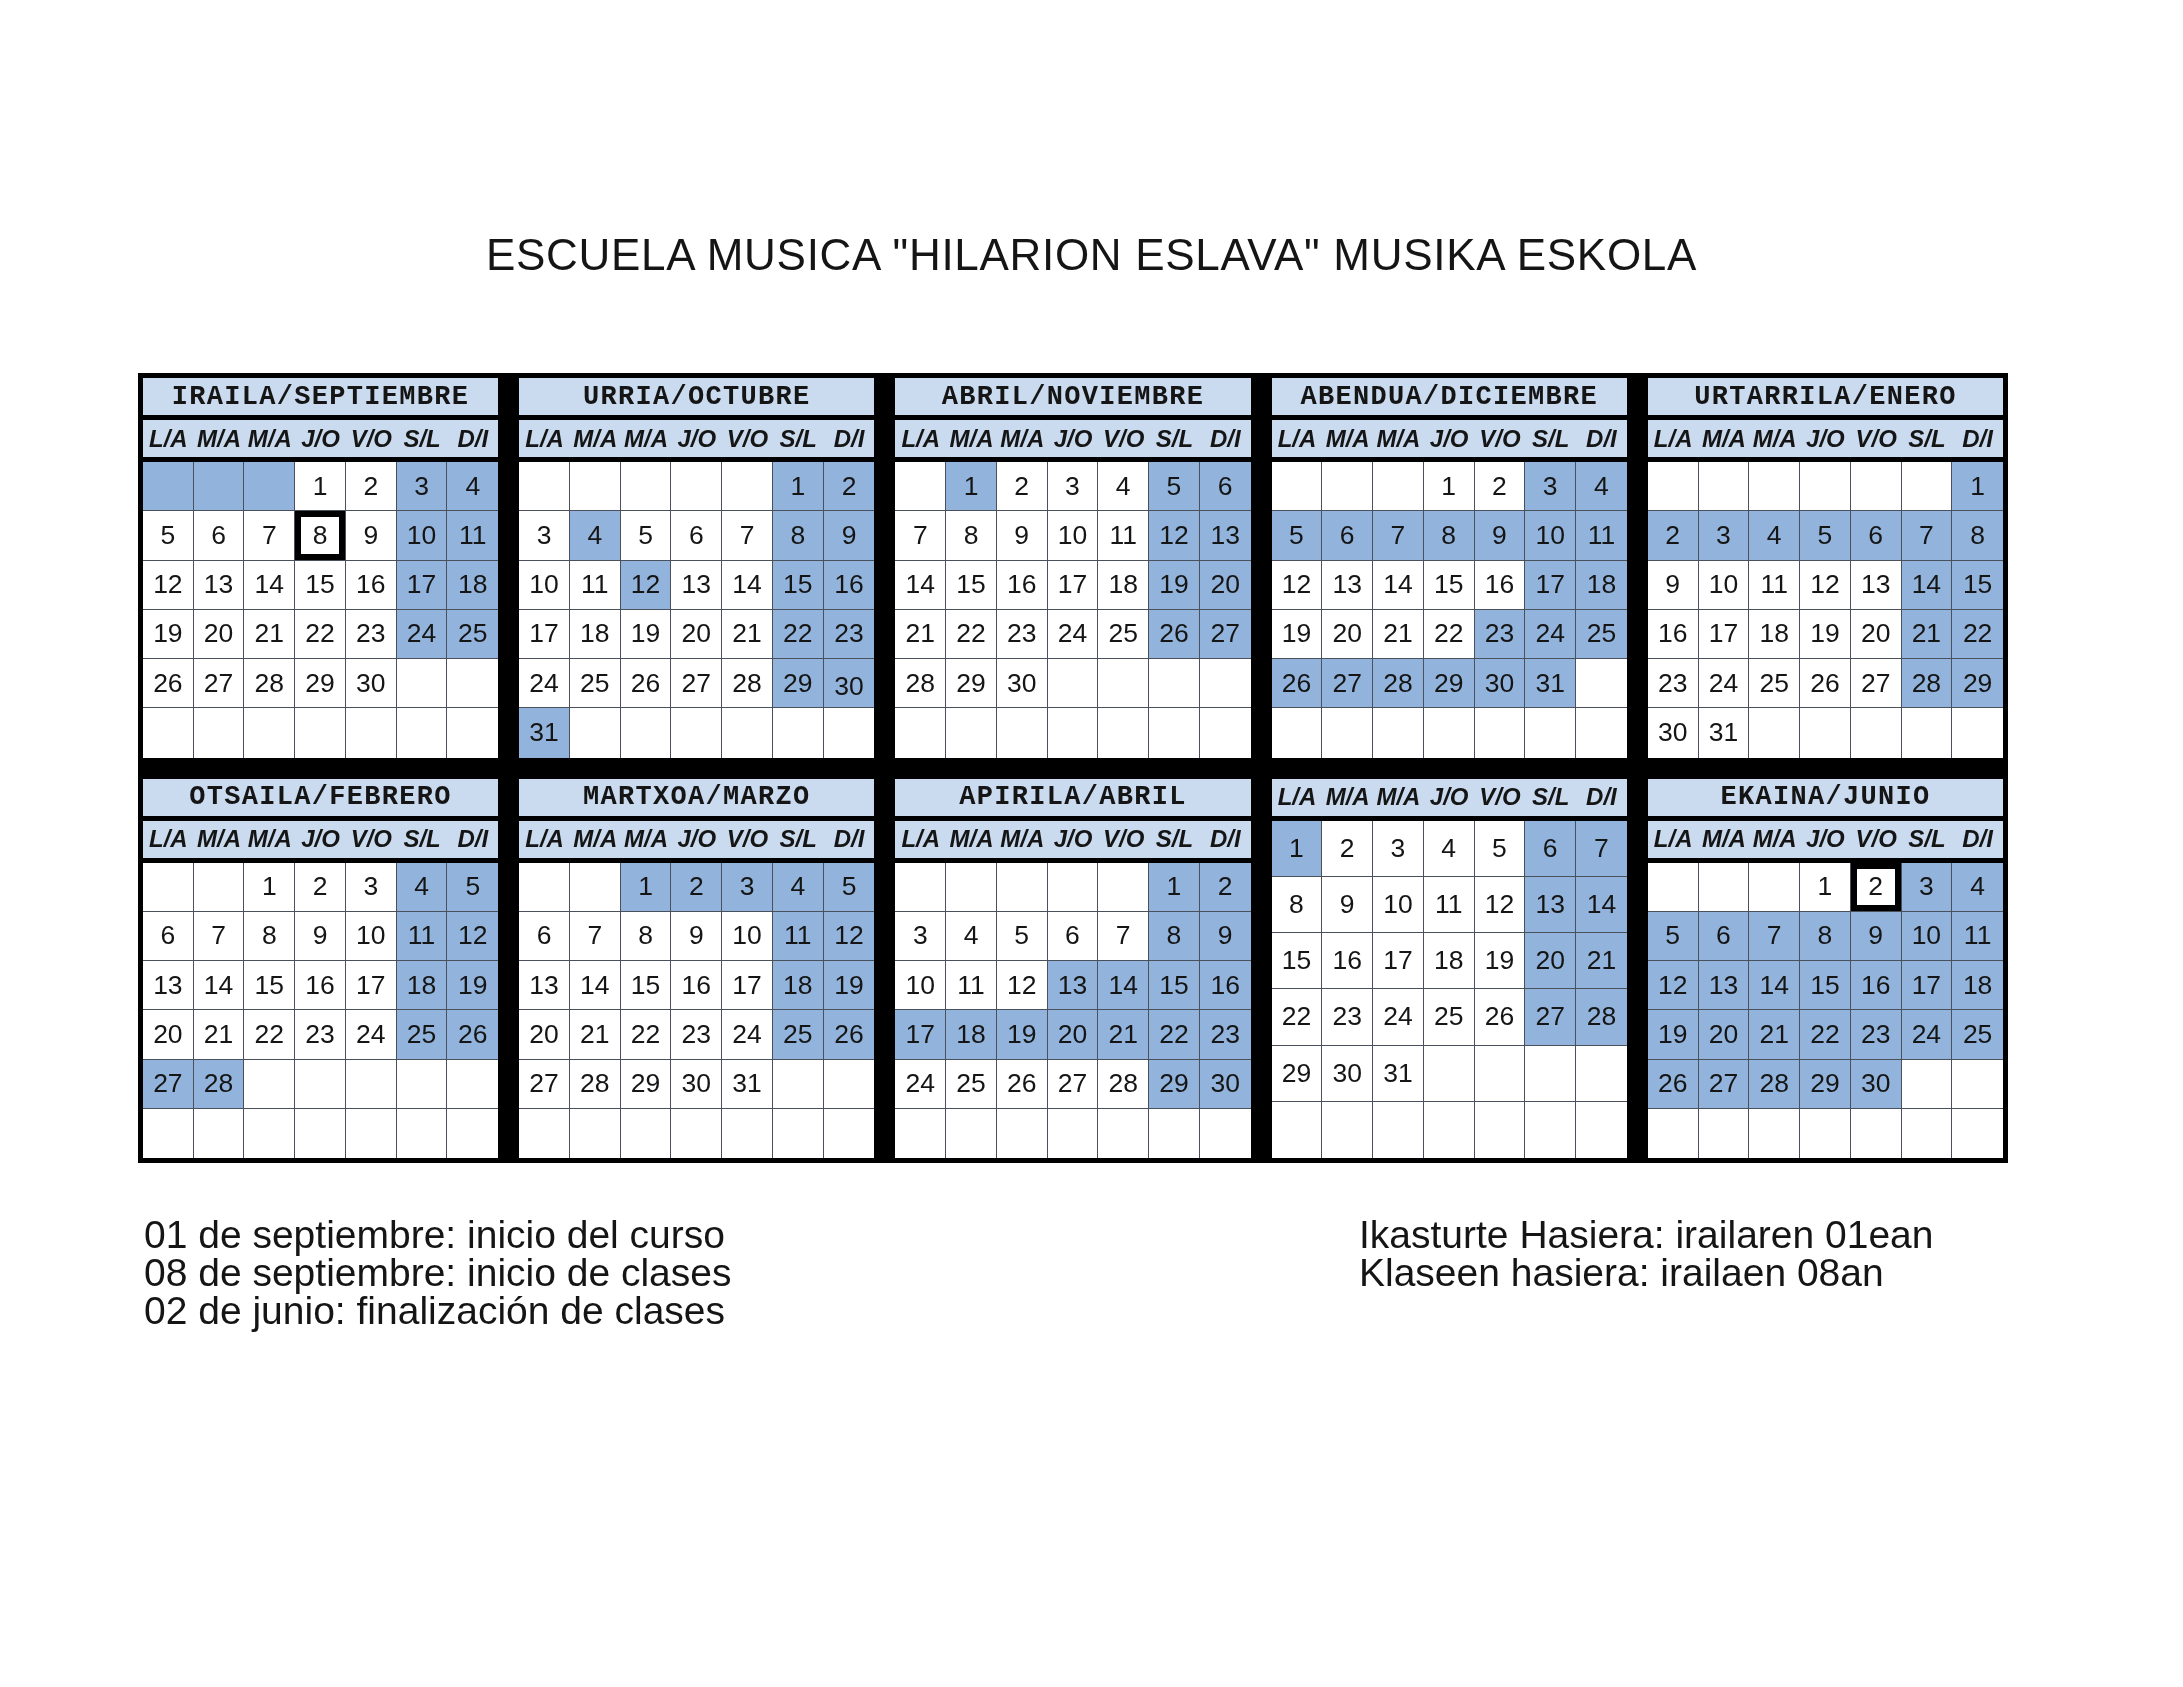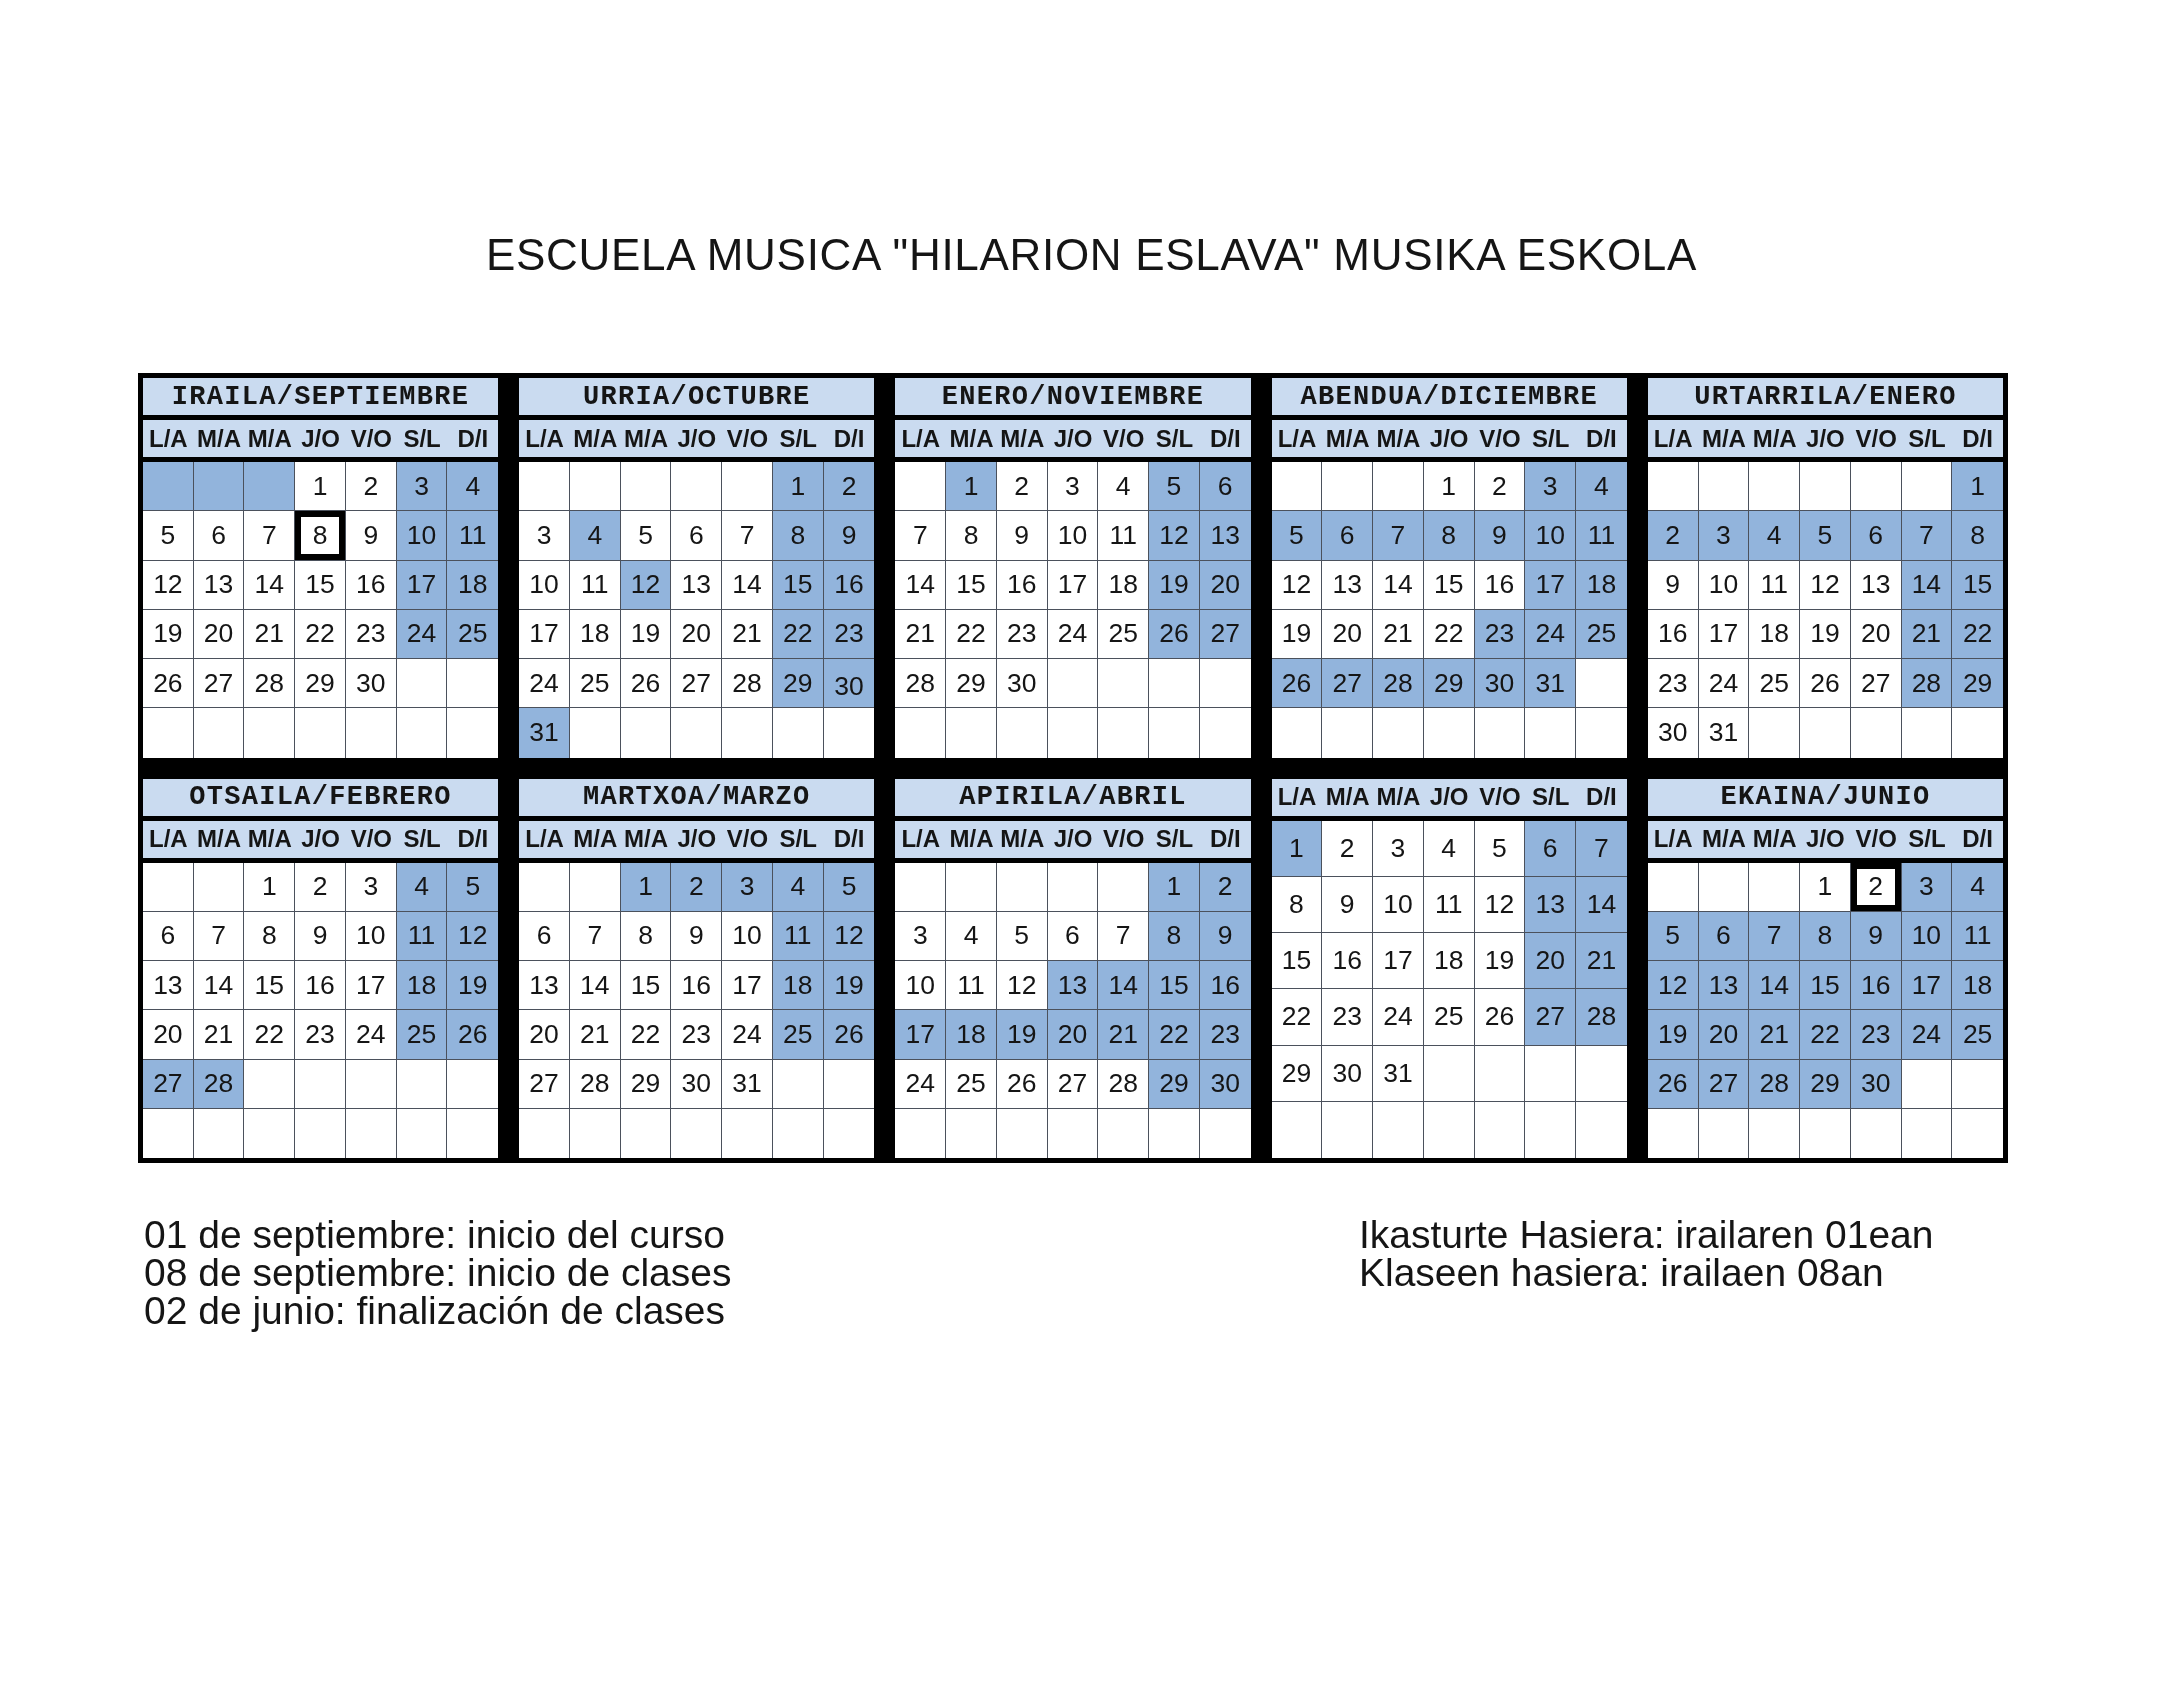--- a/index.html
+++ b/index.html
@@ -18,21 +18,21 @@
 
   .calendar{position:absolute;left:138px;top:373px;width:1870px;height:790px;
     background:var(--frame);border:5.3px solid var(--frame);
     display:grid;grid-template-columns:repeat(5,1fr);grid-template-rows:1fr 1fr;gap:21px;}
 
   .month{background:#ffffff;display:flex;flex-direction:column;min-width:0;}
   .month-name{flex:0 0 42px;background:var(--hdr);border-bottom:5.3px solid var(--frame);
     display:flex;align-items:center;justify-content:center;
     font-family:"Liberation Mono",monospace;font-weight:700;font-size:27px;letter-spacing:1.3px;}
   .dow-row{flex:0 0 42px;background:var(--hdr);border-bottom:5.3px solid var(--frame);
-    display:grid;grid-template-columns:repeat(7,1fr);}
+    display:grid;grid-template-columns:repeat(7,1fr);font-style:italic;}
   .dow-cell{display:flex;align-items:center;justify-content:center;
     font-weight:700;font-size:24px;}
 
   .grid{flex:1;display:grid;grid-template-columns:repeat(7,1fr);grid-template-rows:repeat(6,1fr);}
   .cell{display:flex;align-items:center;justify-content:center;font-size:26.5px;
     border-right:1.3px solid var(--grid);border-bottom:1.3px solid var(--grid);}
   .cell:nth-child(7n){border-right:0;}
   .cell:nth-child(n+36){border-bottom:0;}
   .cell.hl{background:var(--hl);}
   .cell.box{box-shadow:inset 0 0 0 6px var(--frame);}
@@ -156,21 +156,21 @@
         <div class="cell hl">31</div>
         <div class="cell"></div>
         <div class="cell"></div>
         <div class="cell"></div>
         <div class="cell"></div>
         <div class="cell"></div>
         <div class="cell"></div>
       </div>
     </div>
     <div class="month">
-      <div class="month-name">ENERO/NOVIEMBRE</div>
+      <div class="month-name">ABRIL/NOVIEMBRE</div>
       <div class="dow-row">
         <div class="dow-cell">L/A</div>
         <div class="dow-cell">M/A</div>
         <div class="dow-cell">M/A</div>
         <div class="dow-cell">J/O</div>
         <div class="dow-cell">V/O</div>
         <div class="dow-cell">S/L</div>
         <div class="dow-cell">D/I</div>
       </div>
       <div class="grid">

